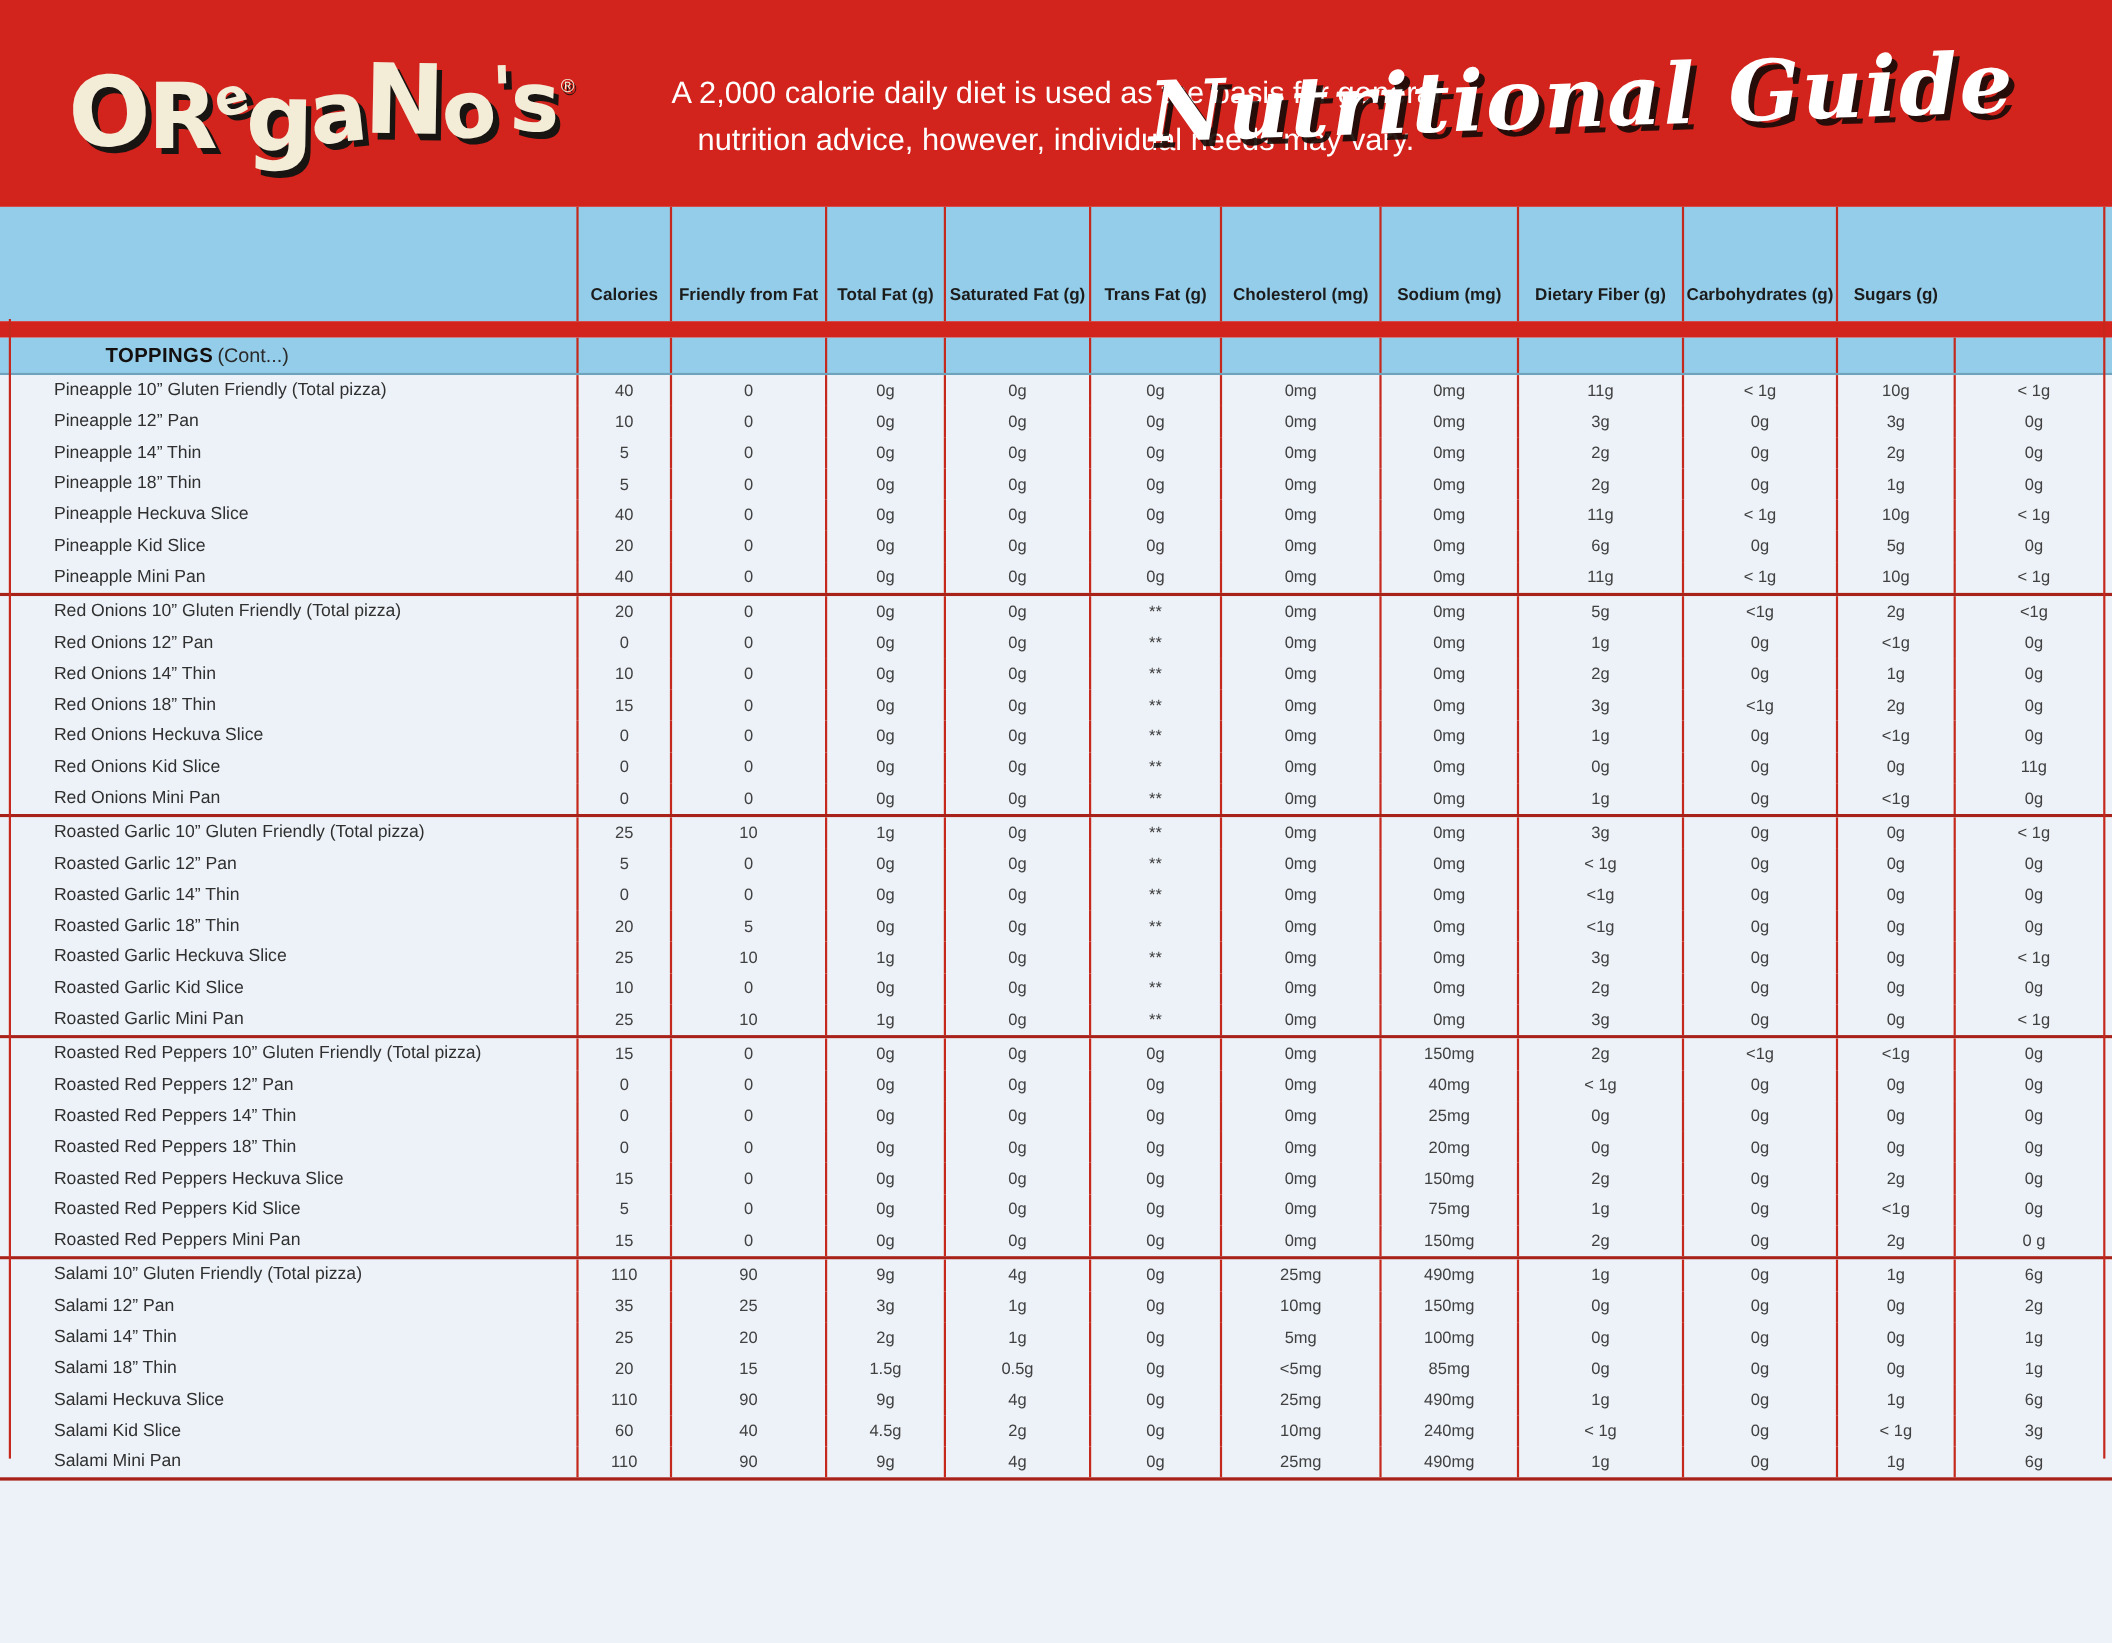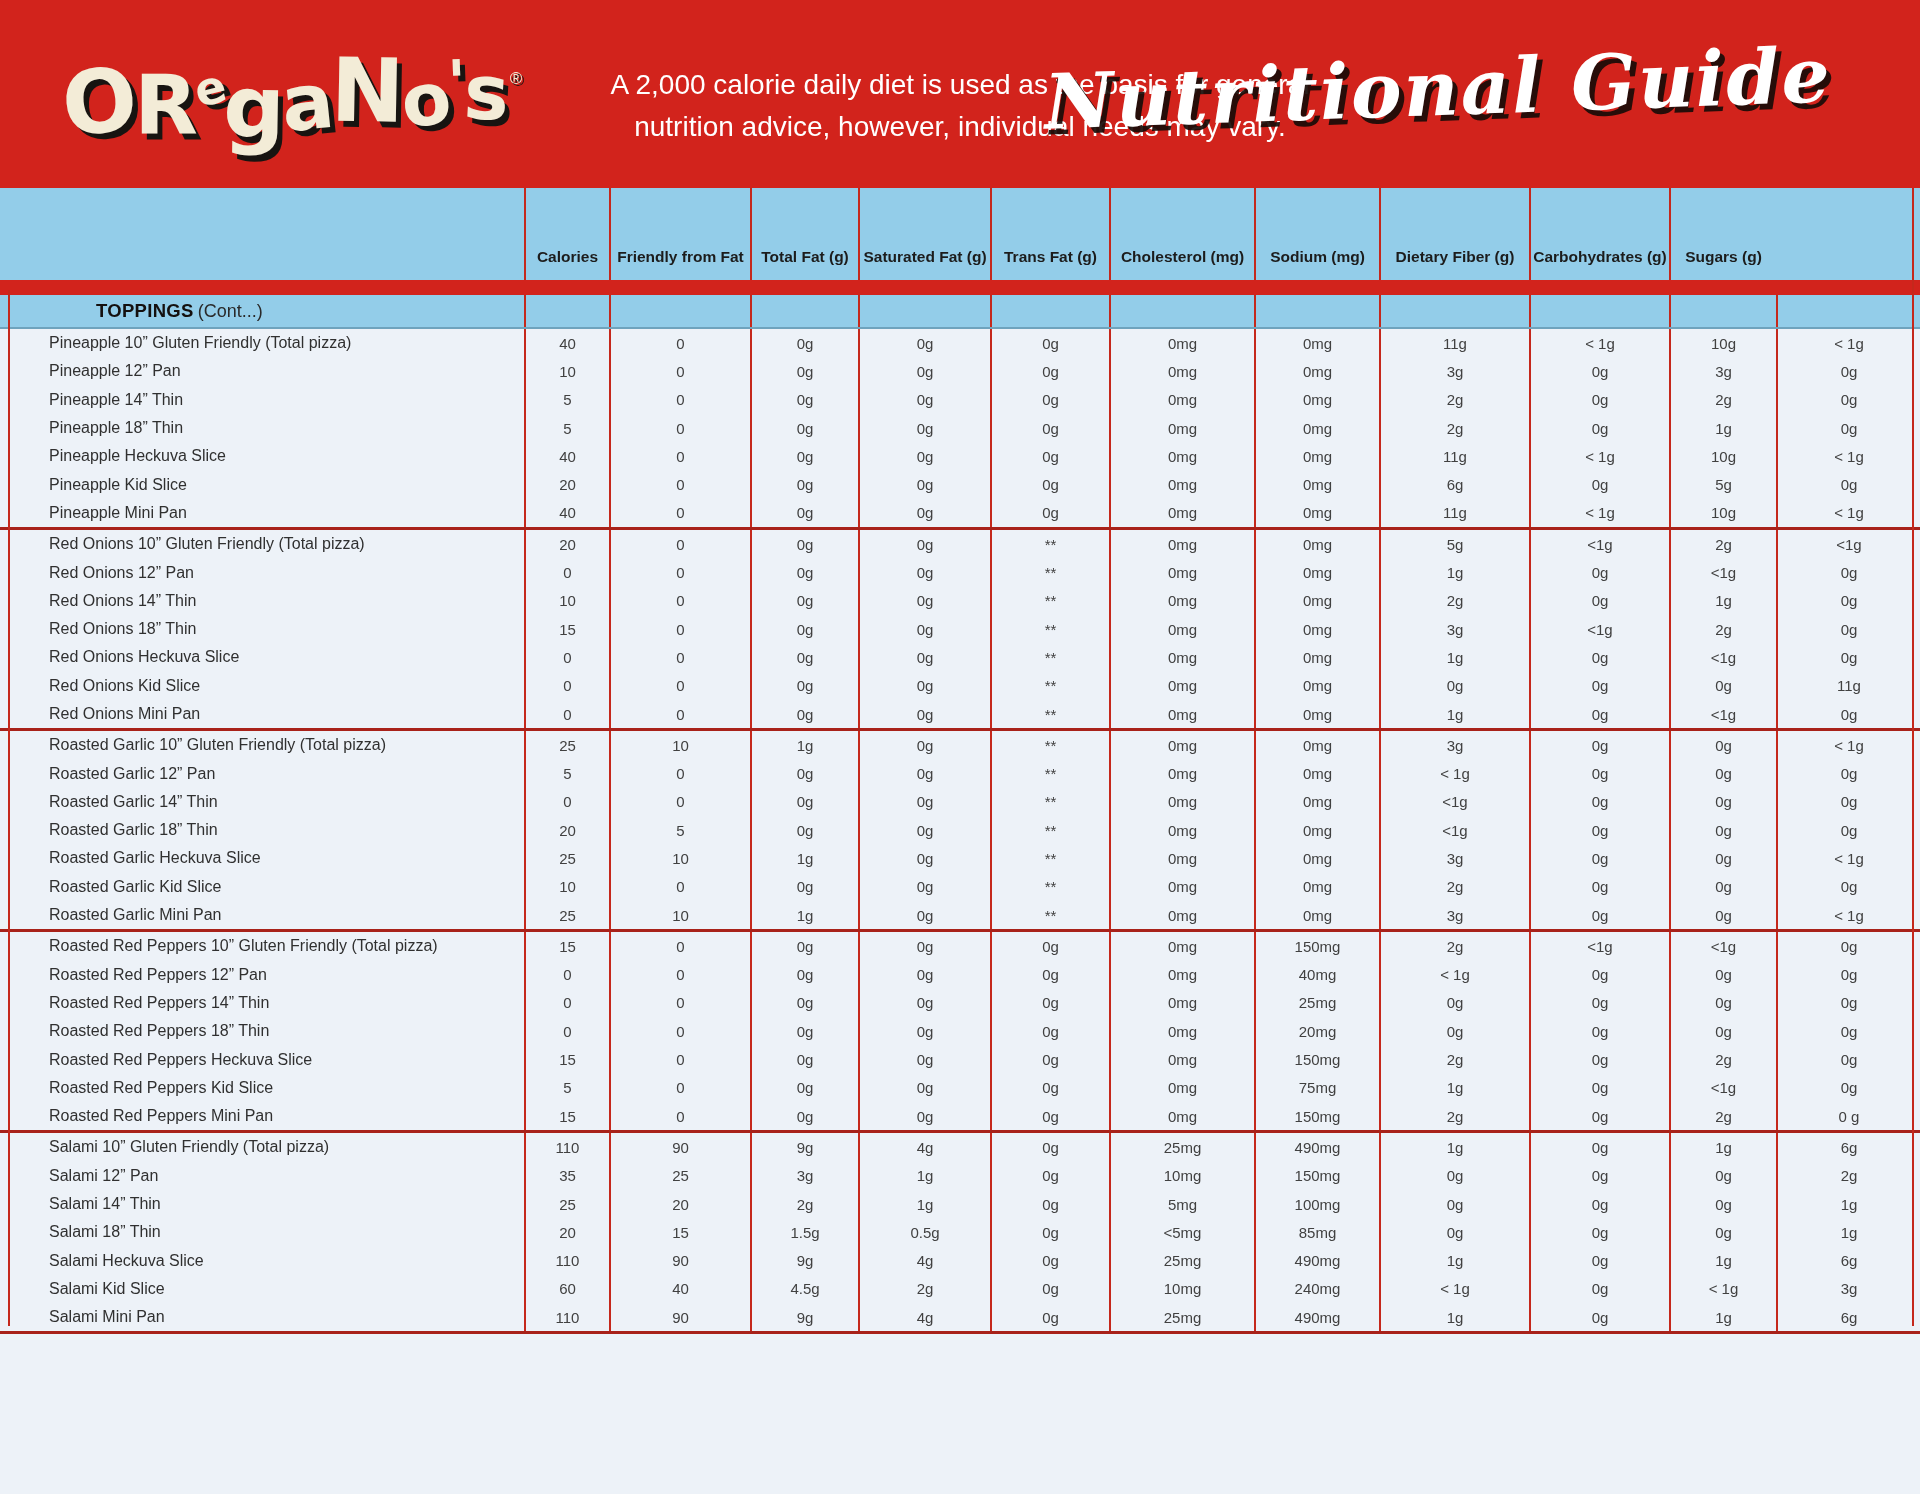--- a/index.html
+++ b/index.html
@@ -20,21 +20,21 @@
   .script-title{position:absolute;right:88px;top:44px;font-family:"DejaVu Serif",serif;
                 font-style:italic;font-weight:bold;font-size:76px;color:#fff;letter-spacing:2px;
                 text-shadow:5px 6px 0 rgba(24,12,8,.92);transform:rotate(-2deg)}
 
   
   .grid-row{display:grid;width:1920px;
             grid-template-columns:524px 85px 141px 108px 132px 119px 145px 125px 150px 140px 107px 144px}
   .grid-row .cell{display:flex;align-items:center;justify-content:center;overflow:visible}
   .grid-row .cell + .cell{border-left:2px solid var(--line_red,#c5281c)}
 
-  .col-head{height:92px;background:var(--light_blue,#93cde9)}
+  .col-head{height:104px;background:var(--light_blue,#93cde9)}
   .col-head .cell{align-items:flex-end;padding-bottom:14px;font-weight:bold;font-size:15.5px;
                   color:var(--text_dark,#1c1c1c);white-space:nowrap}
 
   .red-divider{height:15px;background:var(--red,#d2231c);width:1920px}
 
   .section-row{height:34px;background:var(--light_blue,#93cde9);border-bottom:2px solid #6fa3bd}
   .section-row .cell:first-child{justify-content:flex-start;padding-left:96px}
   .sec-bold{font-weight:bold;font-size:18.5px;letter-spacing:.3px;color:#14100f}
   .sec-rest{font-size:18px;color:#2a2a2a;margin-left:4px}
 

